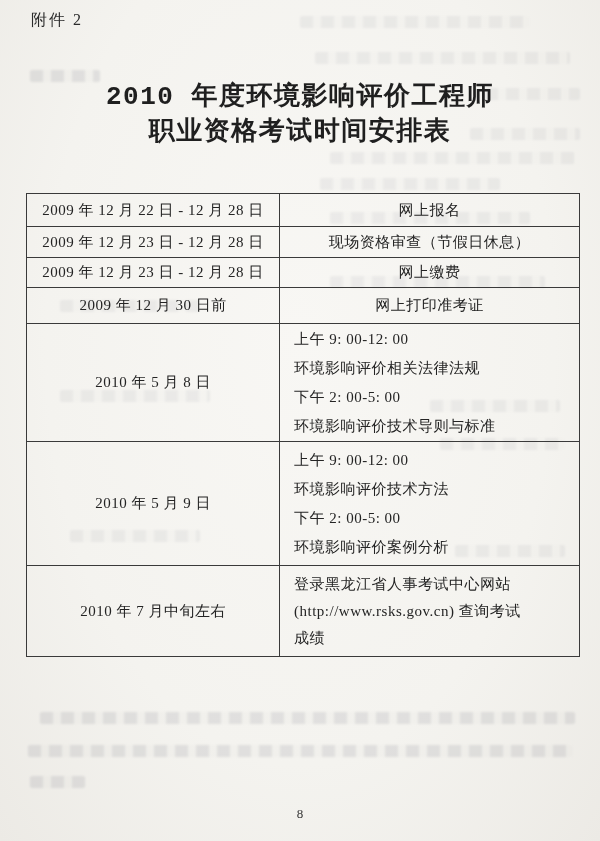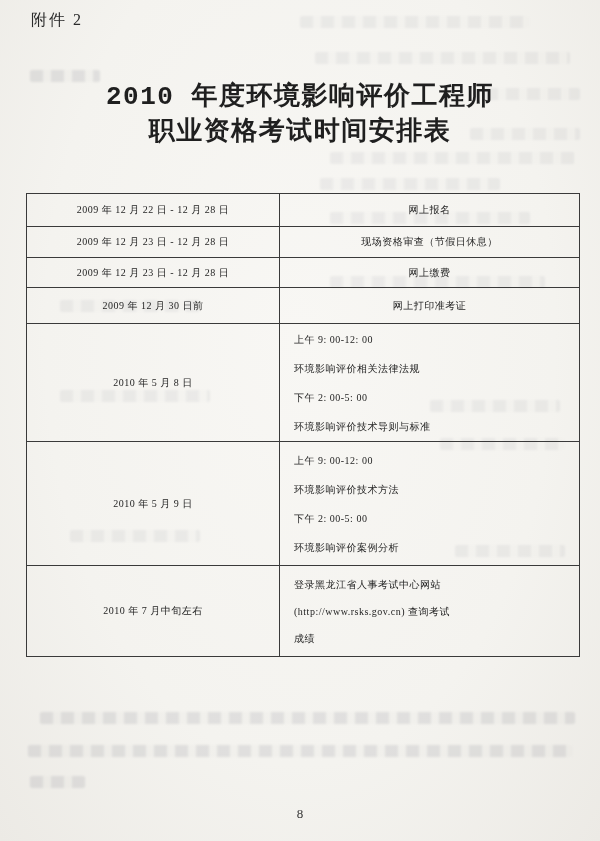--- a/index.html
+++ b/index.html
@@ -38,21 +38,21 @@
 
   .schedule-table {
     position: absolute;
     left: 26px; top: 193px;
     width: 551px;
     border-collapse: collapse;
     table-layout: fixed;
   }
   .schedule-table td {
     border: 1.6px solid #3a3a3a;
-    font-size: 10px;
+    font-size: 15px;
     letter-spacing: 0.5px;
     color: #242424;
     padding: 0;
     vertical-align: middle;
   }
   .col-date { width: 252px; text-align: center; }
   .col-event { width: 299px; text-align: center; margin-top: 12px; }
   .col-event.left {
     text-align: left;
     padding-left: 14px;

